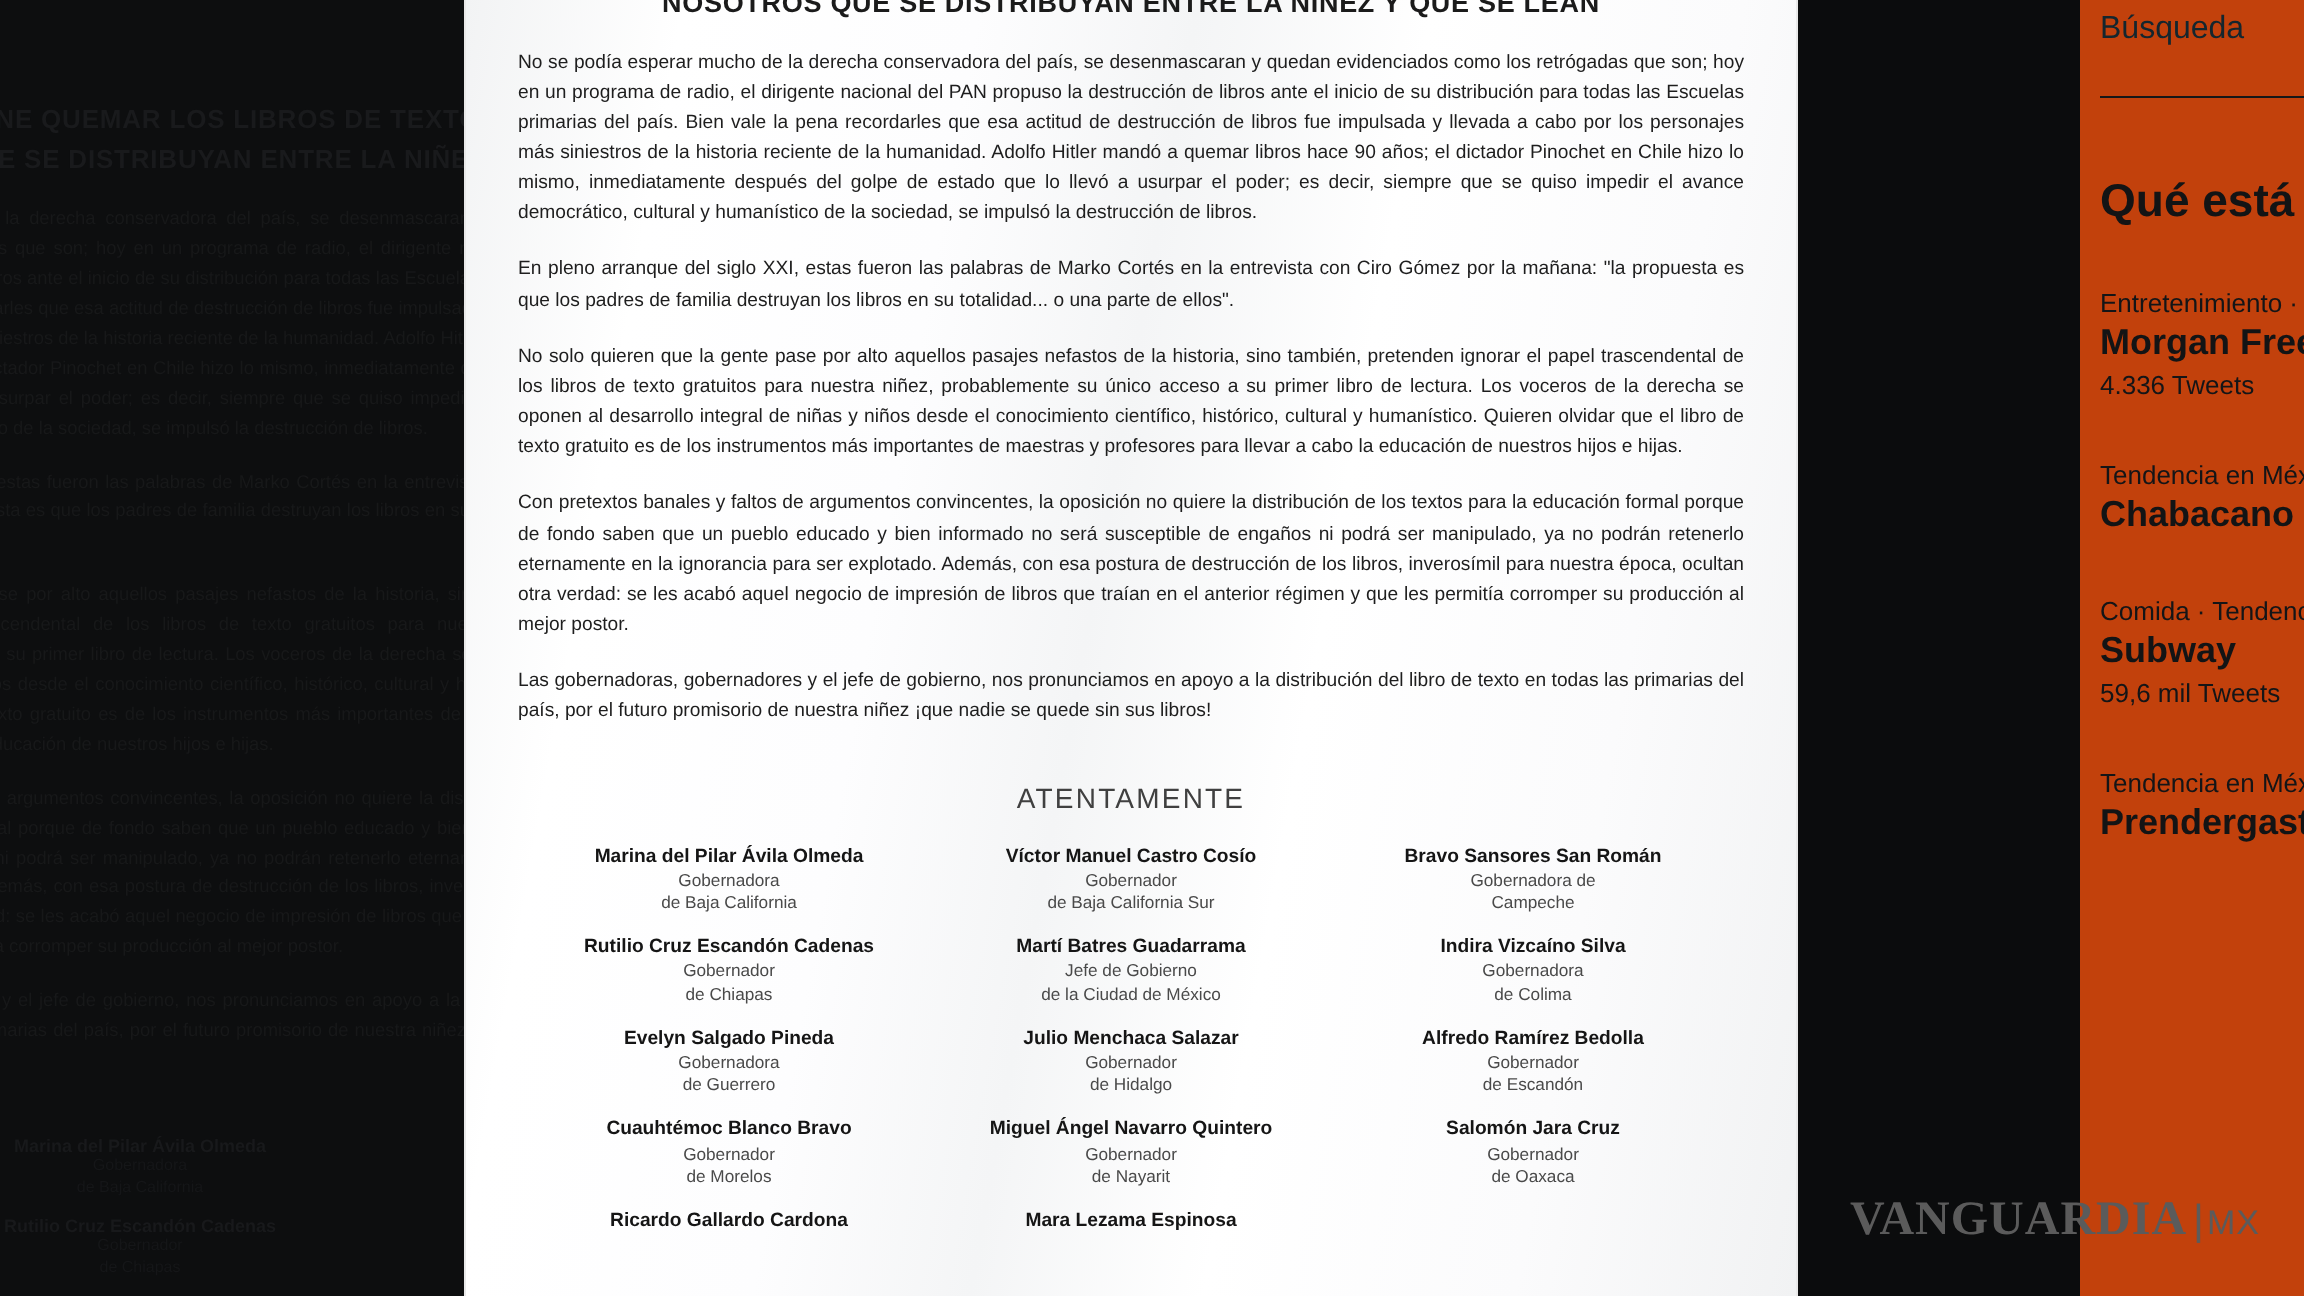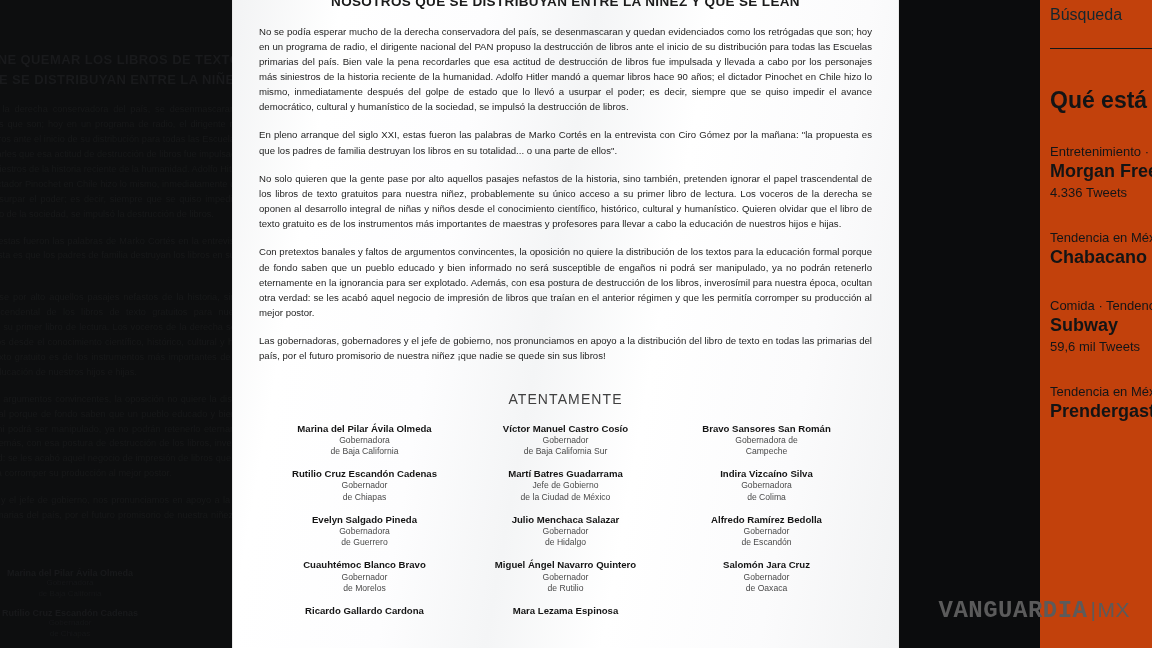--- a/index.html
+++ b/index.html
@@ -124,33 +124,33 @@
     right: 22px;
     bottom: 24px;
     z-index: 40;
     display: flex;
     align-items: baseline;
     color: #5b5b5b;
     letter-spacing: .5px;
     pointer-events: none;
   }
   #watermark .wm-main {
-    font-family: Liberation Mono, monospace;
+    font-family: Liberation Serif, serif;
     font-weight: bold;
     font-size: 24px;
   }
   #watermark .wm-sep {
     font-size: 21px;
     margin: 0 1px 0 3px;
     color: #5b5b5b;
     font-weight: 300;
   }
   #watermark .wm-mx {
     font-family: "Liberation Sans", sans-serif;
-    font-size: 21px;
+    font-size: 17px;
     color: #5b5b5b;
   }
 
   
   #lightbox {
     position: absolute;
     left: 233px;
     top: 0;
     width: 665px;
     height: 648px;
@@ -354,21 +354,21 @@
       </div>
 
       <div class="sign-cell">
         <div class="sign-name">Cuauhtémoc Blanco Bravo</div>
         <div class="sign-role">Gobernador</div>
         <div class="sign-place">de Morelos</div>
       </div>
       <div class="sign-cell">
         <div class="sign-name">Miguel Ángel Navarro Quintero</div>
         <div class="sign-role">Gobernador</div>
-        <div class="sign-place">de Rutilio</div>
+        <div class="sign-place">de Nayarit</div>
       </div>
       <div class="sign-cell">
         <div class="sign-name">Salomón Jara Cruz</div>
         <div class="sign-role">Gobernador</div>
         <div class="sign-place">de Oaxaca</div>
       </div>
 
       <div class="sign-cell">
         <div class="sign-name">Ricardo Gallardo Cardona</div>
       </div>

